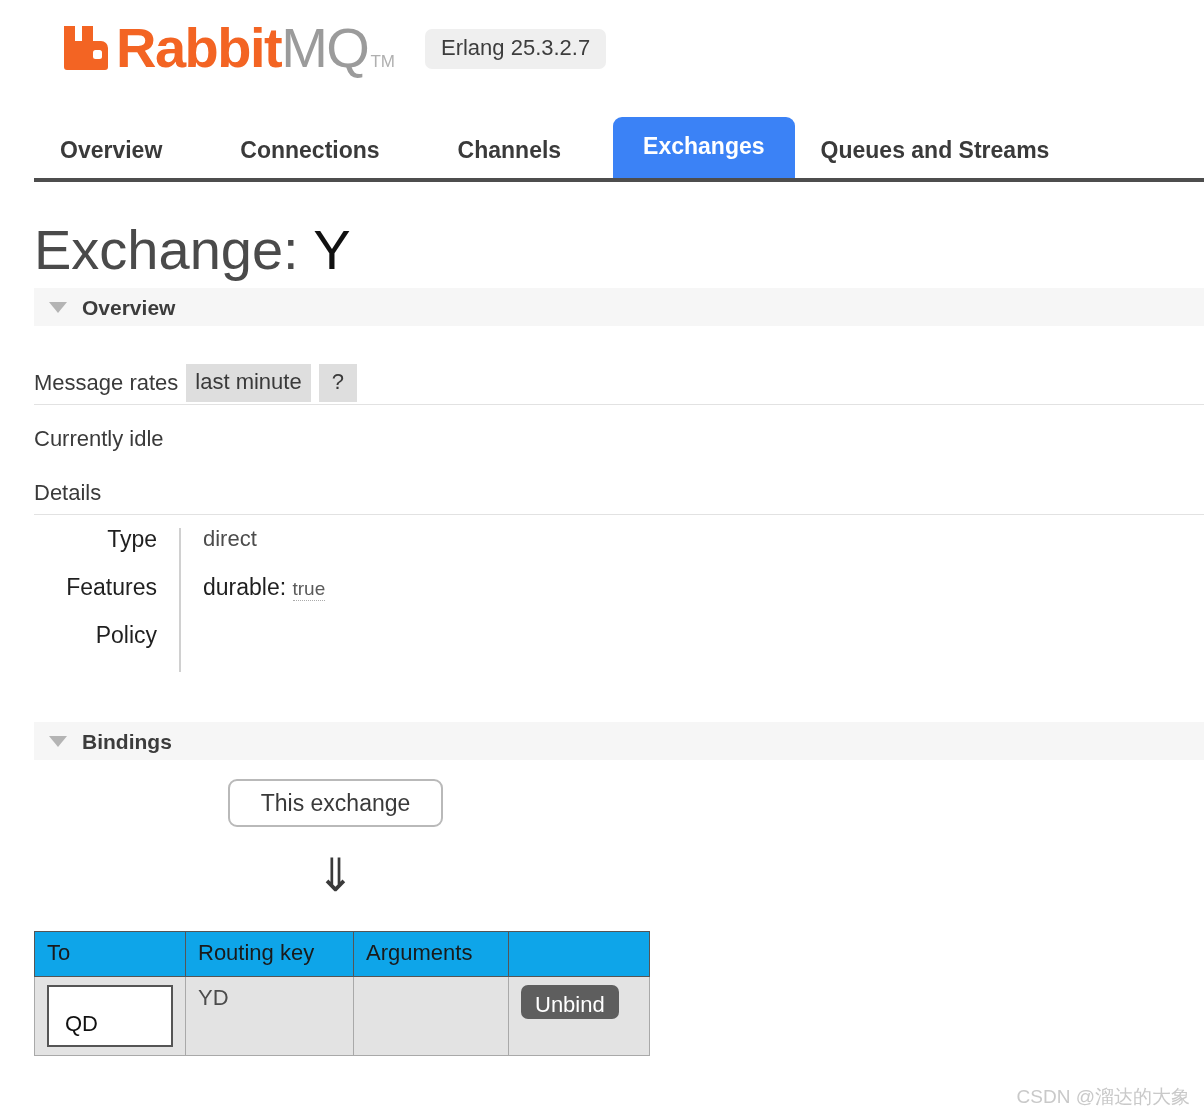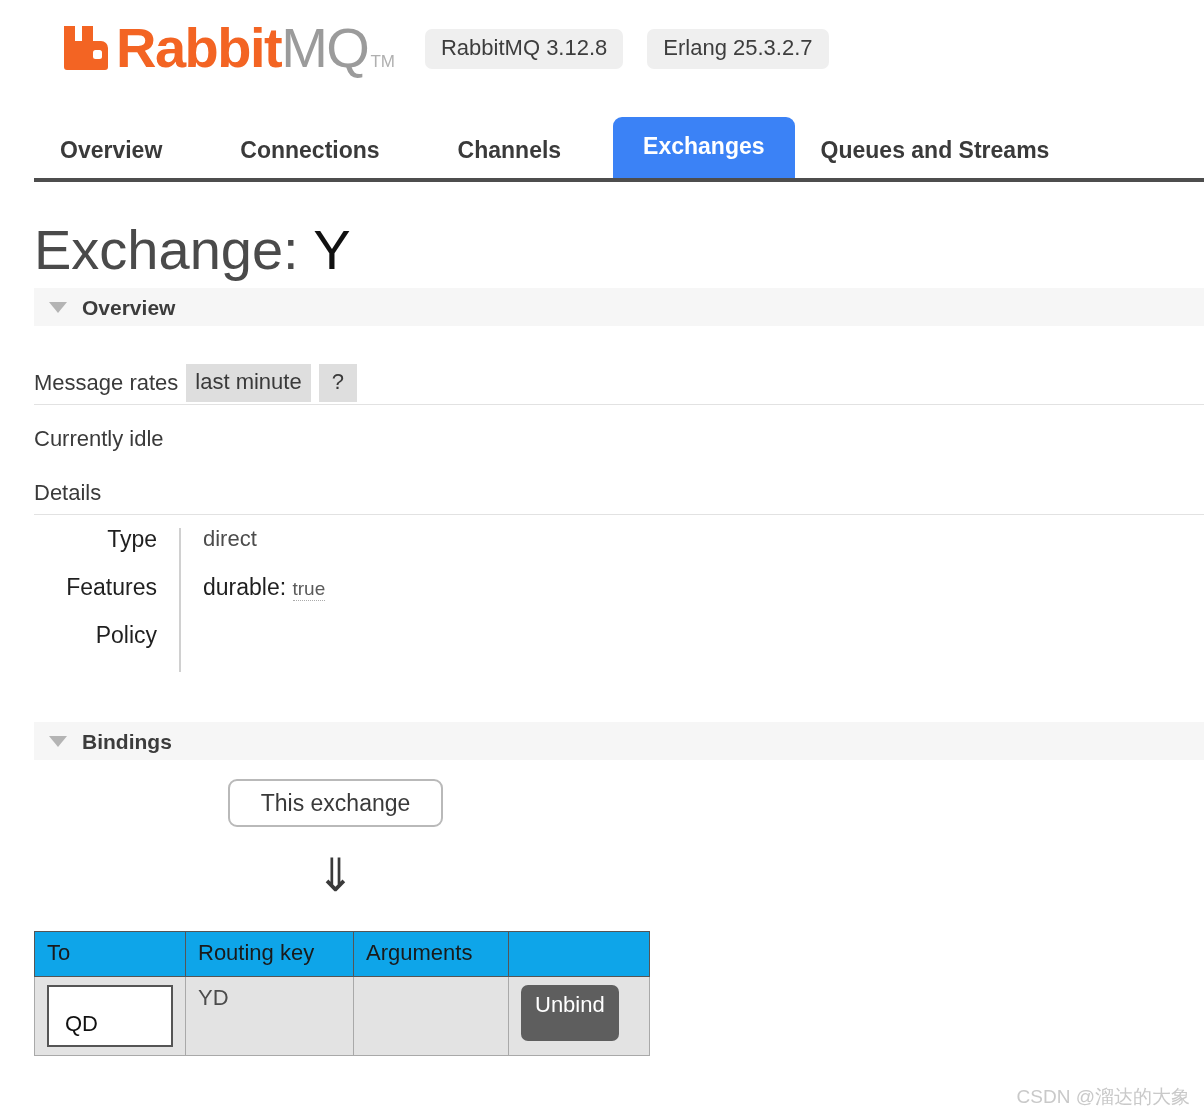--- a/index.html
+++ b/index.html
@@ -272,21 +272,21 @@
     color: #111111;
     cursor: pointer;
     line-height: 1;
   }
   .unbind-btn {
     display: inline-block;
     background: #5e5e5e;
     color: #ffffff;
     font-size: 22px;
     line-height: 1;
-    padding: 9px 14px 25px 14px;
+    padding: 9px 14px 3px 14px;
     border-radius: 7px;
     border: none;
     cursor: pointer;
     font-family: inherit;
   }
 
   
   .watermark {
     position: absolute;
     right: 14px; bottom: 10px;
@@ -303,21 +303,20 @@
     <div class="logo-mark">
       <svg width="52" height="52" viewBox="0 0 52 52" aria-hidden="true">
         <path d="M4 4 h11 v15 h7 V4 h11 v15 h8 a7 7 0 0 1 7 7 v19 a3 3 0 0 1 -3 3 H7 a3 3 0 0 1 -3 -3 Z" fill="#F36423"></path>
         <rect x="33" y="28" width="9" height="9" rx="2.5" fill="#ffffff"></rect>
       </svg>
     </div>
     <div class="logo-text"><span class="logo-rabbit">Rabbit</span><span class="logo-mq">MQ</span></div>
     <div class="logo-tm">TM</div>
   </div>
   <div class="version-badges">
-    <div class="badge">RabbitMQ 3.12.8</div>
     <div class="badge">Erlang 25.3.2.7</div>
   </div>
 </div>
 
 <div class="nav">
   <div class="tab spaced">Overview</div>
   <div class="tab spaced">Connections</div>
   <div class="tab spaced">Channels</div>
   <div class="tab active">Exchanges</div>
   <div class="tab spaced">Queues and Streams</div>

